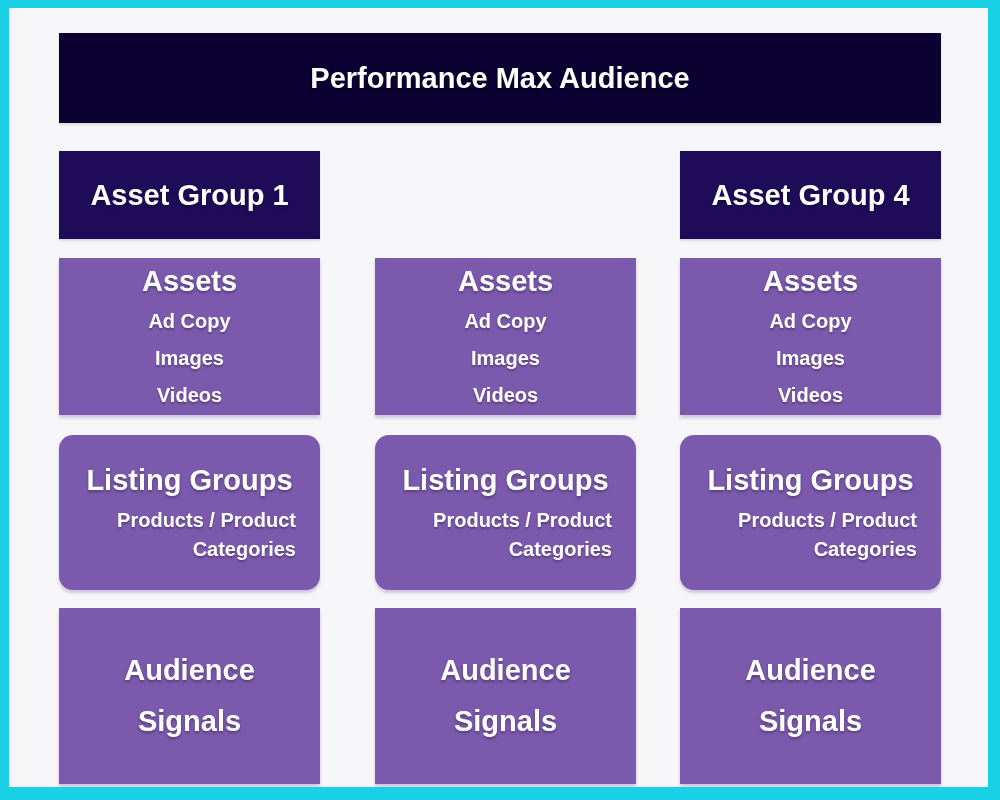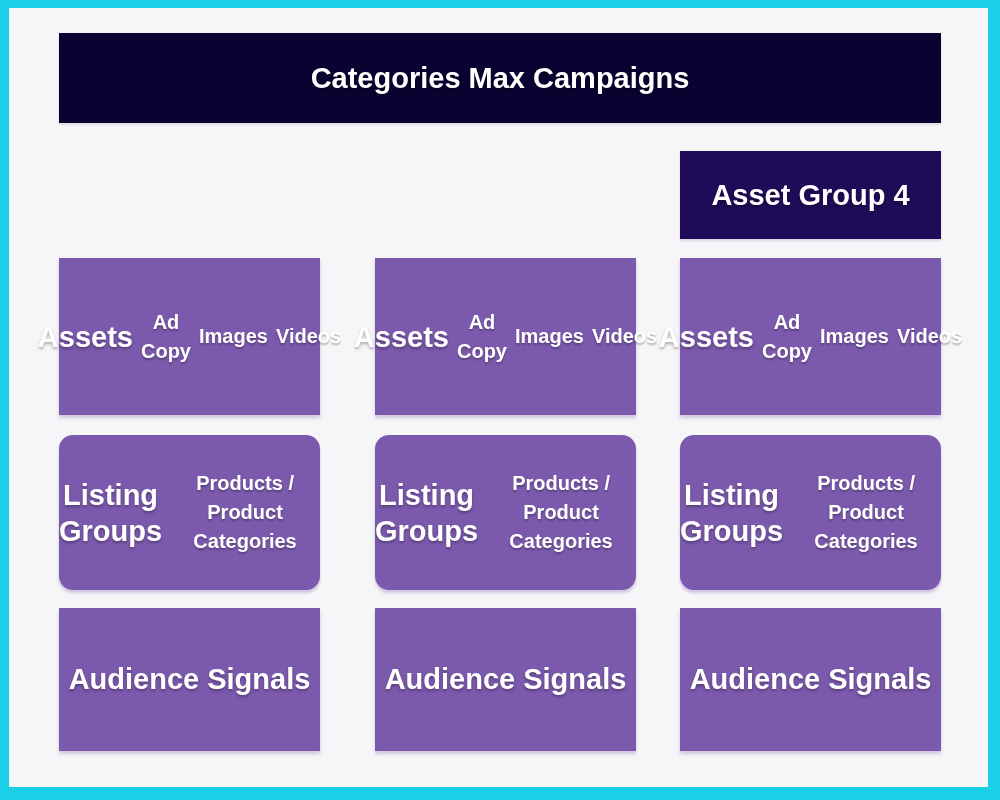--- a/index.html
+++ b/index.html
@@ -68,59 +68,64 @@
     text-shadow: 0 2px 3px rgba(0,0,0,0.30);
     white-space: nowrap;
   }
   .card {
     position: absolute;
     left: 0;
     width: 261px;
     background: var(--card_bg);
     color: var(--text);
     display: flex;
+    flex-direction: column;
     align-items: center;
     justify-content: center;
     text-align: center;
     box-shadow: 0 3px 3px rgba(123, 89, 172, 0.30);
     gap: 8px;
   }
   .card-assets   { top: 107px; height: 157px; }
   .card-listing  { top: 284px; height: 155px; border-radius: 14px; }
-  .card-audience { top: 457px; height: 143px; }
+  .card-audience { top: 457px; height: 176px; }
   .card-title {
     font-size: 29px;
     font-weight: 700;
     line-height: 36px;
     text-shadow: 0 2px 3px rgba(0,0,0,0.30);
   }
   .card-item, .card-sub {
     font-size: 20px;
     font-weight: 700;
     line-height: 29px;
     text-shadow: 0 2px 2px rgba(0,0,0,0.28);
+    text-align: right;
   }
-  .card-sub { padding: 0 16px; }
+  .card-sub { padding: 0 24px; }
   .audience-line {
     font-size: 29px;
     font-weight: 700;
     line-height: 43px;
     text-shadow: 0 2px 3px rgba(0,0,0,0.30);
   }
 </style>
 </head>
 <body>
 
 <div class="canvas">
 
   <div class="campaign-header">
-    <span class="title">Categories Max Campaigns</span>
+    <span class="title">Performance Max Audience</span>
   </div>
 
   <div class="column col-1">
+    <div class="group-header">
+      <span class="group-name">Asset Group 1</span>
+    </div>
     <div class="card card-assets">
       <div class="card-title">Assets</div>
       <div class="card-item">Ad Copy</div>
       <div class="card-item">Images</div>
       <div class="card-item">Videos</div>
     </div>
     <div class="card card-listing">
       <div class="card-title">Listing Groups</div>
       <div class="card-sub">Products / Product Categories</div>
     </div>

